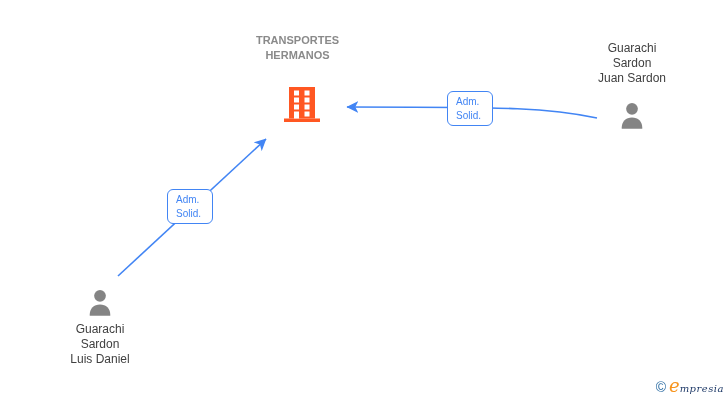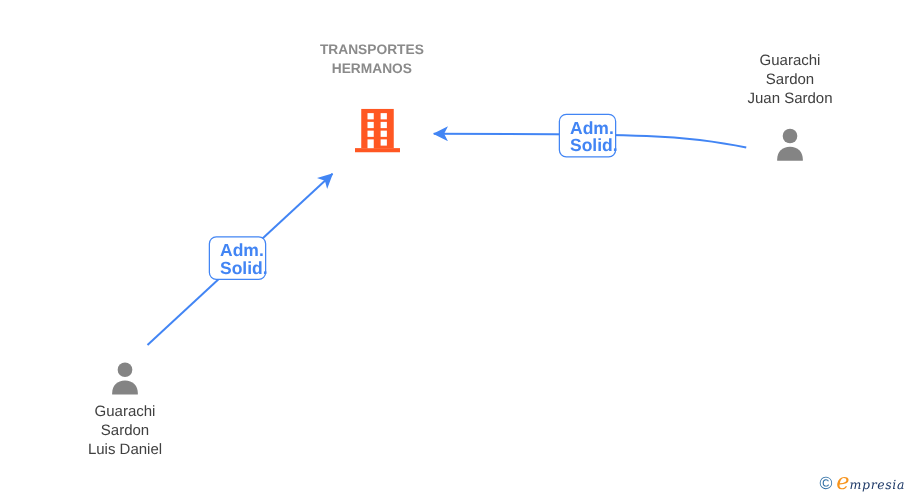--- a/index.html
+++ b/index.html
@@ -47,25 +47,24 @@
   .person-icon-wrap.right { left: 616px; top: 100px; }
   .person-icon-wrap.left  { left: 84px;  top: 287px; }
   .edge-label {
     position: absolute;
     box-sizing: border-box;
     width: 46px; height: 35px;
     background: #ffffff;
     border: 1.5px solid #4285f4;
     border-radius: 6px;
     color: #4285f4;
-    font-size: 14px;
+    font-size: 10px;
     line-height: 14px;
     padding: 2.5px 0 0 8px;
     text-align: left;
-    font-weight: bold;
   }
   .edge-label.right-edge { left: 447px; top: 91px; }
   .edge-label.left-edge  { left: 167px; top: 189px; }
   .logo {
     position: absolute;
     right: 4px; bottom: 4px;
     display: flex;
     align-items: baseline;
     white-space: nowrap;
   }

